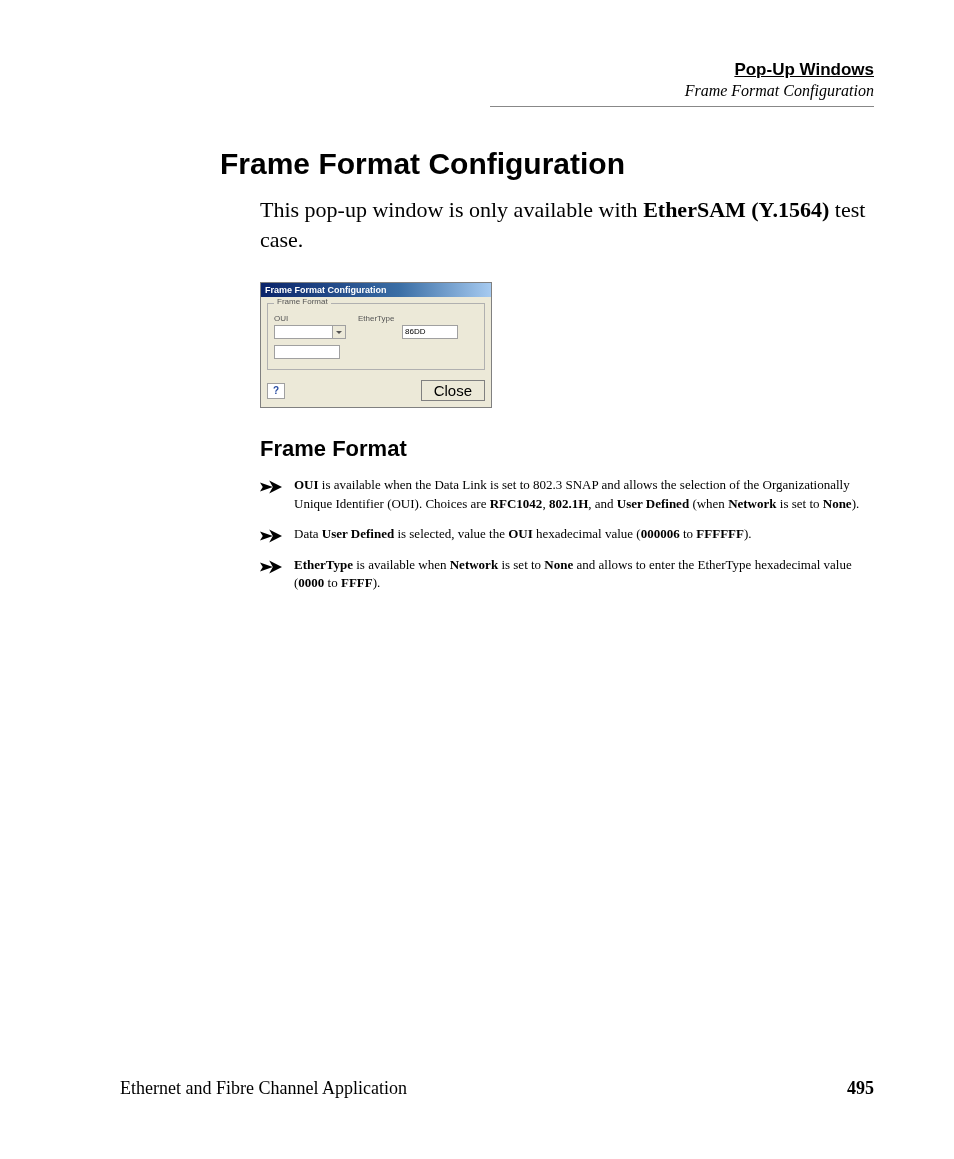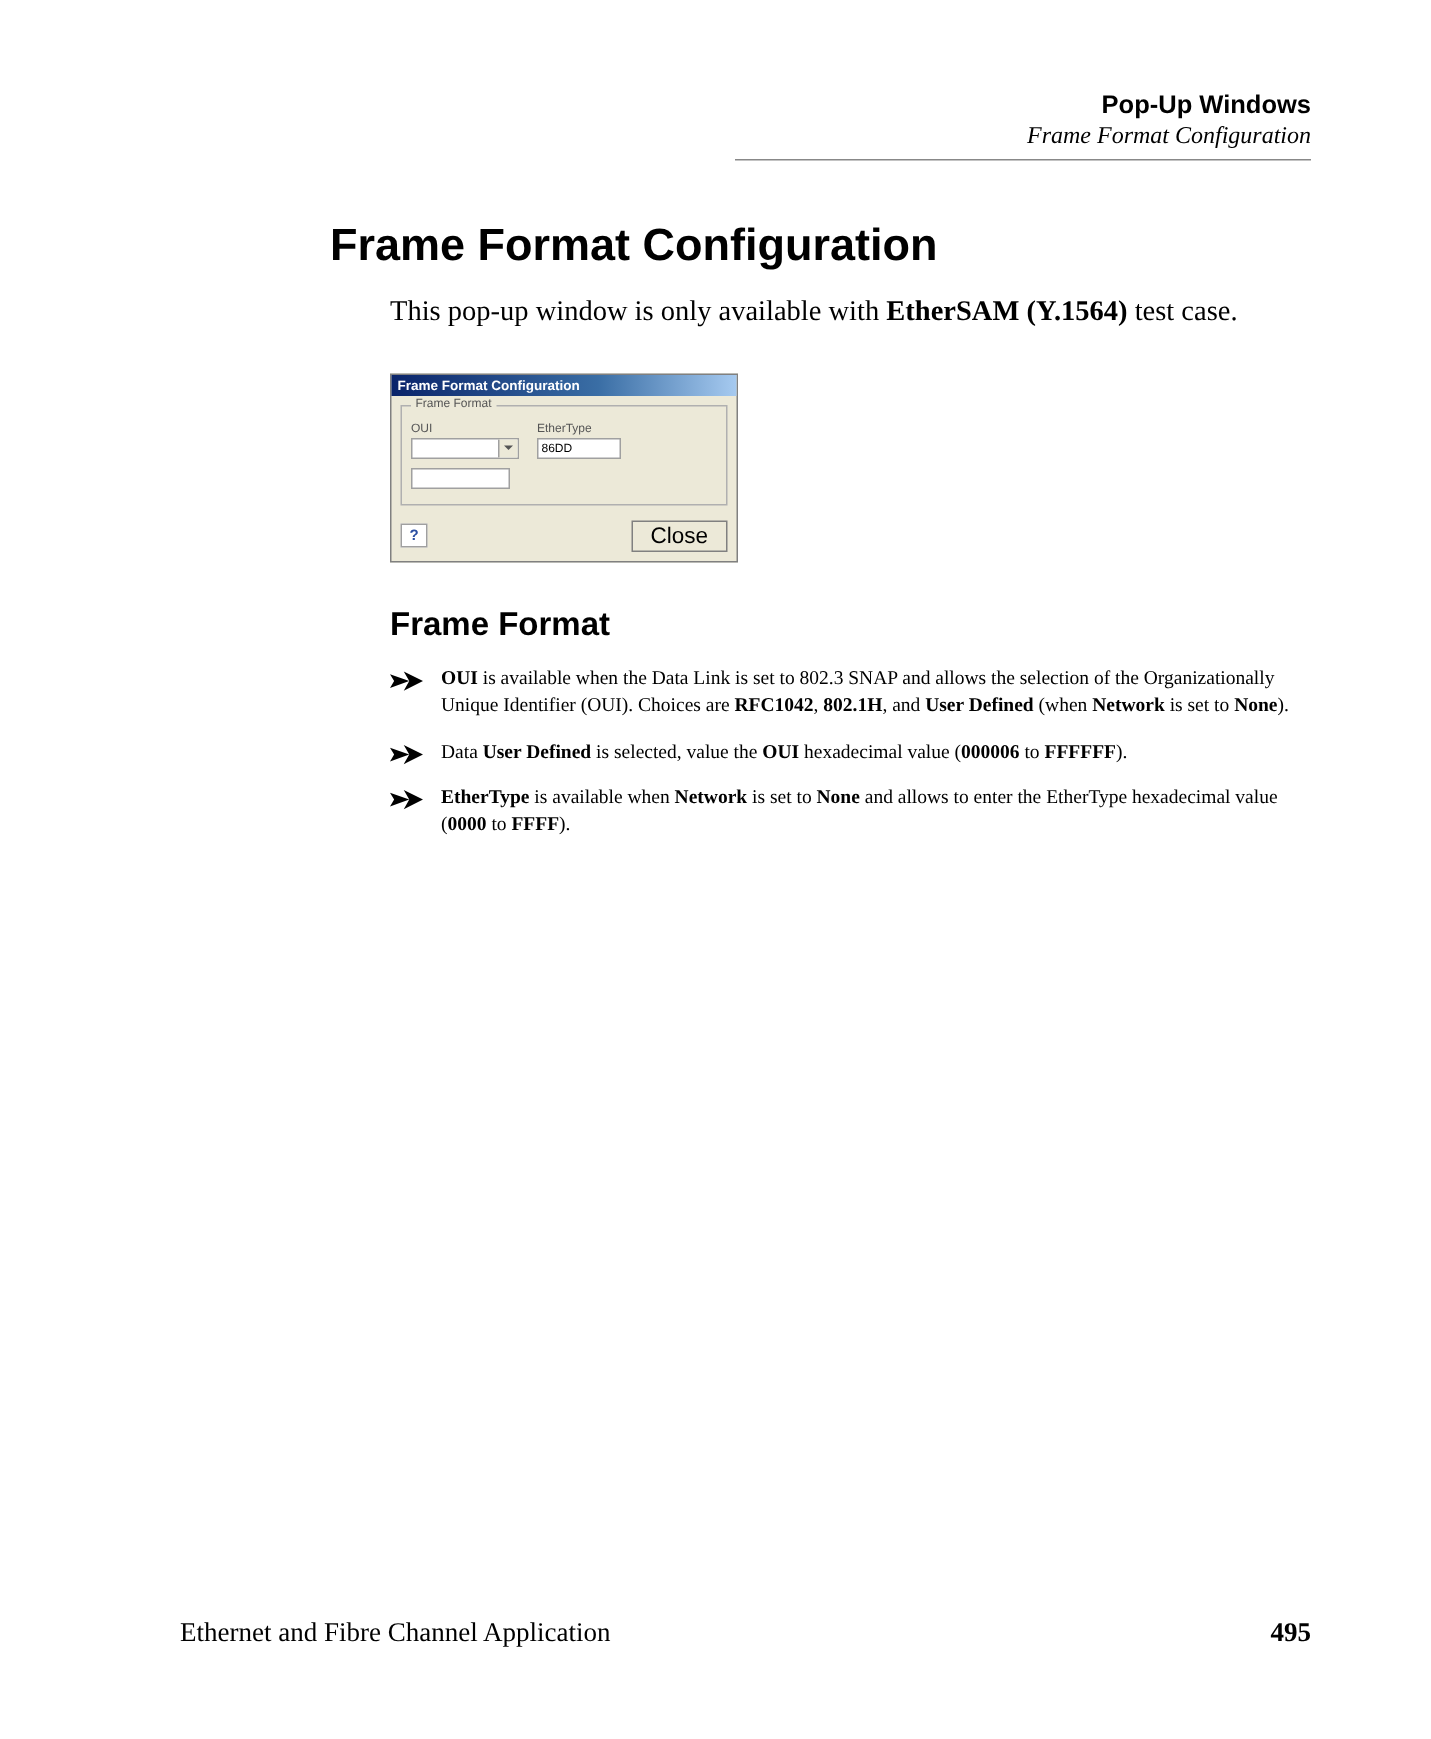--- a/index.html
+++ b/index.html
@@ -19,40 +19,41 @@
     position: relative;
   }
   .running-header {
     text-align: right;
     margin-bottom: 6px;
   }
   .running-header .chapter {
     font-weight: 700;
     font-size: 17px;
     font-family: "Optima", "Segoe UI", "Candara", sans-serif;
+    text-decoration: underline;
   }
   .running-header .section {
     font-style: italic;
     font-size: 16px;
     margin-top: 2px;
   }
   .header-rule {
     border: none;
     border-top: 1px solid #888;
     margin: 4px 0 40px 370px;
   }
   h1.section-title {
     font-family: "Optima", "Segoe UI Semibold", "Candara", sans-serif;
     font-weight: 700;
     font-size: 30px;
     margin: 0 0 14px 100px;
   }
   p.intro {
     margin: 0 0 28px 140px;
-    font-size: 19px;
+    font-size: 22px;
     line-height: 1.35;
   }
   .bold { font-weight: 700; }
 
   
   .dialog {
     margin: 0 0 28px 140px;
     width: 230px;
     border: 1px solid #808080;
     background: #ece9d8;
@@ -112,20 +113,21 @@
     border-top: 3px solid #555;
   }
   .dialog .textbox {
     border: 1px solid #a0a0a0;
     background: #fff;
     width: 50px;
     height: 12px;
     padding: 0 2px;
     font-size: 8px;
     line-height: 12px;
+    margin-left: 44px;
   }
   .dialog .small-textbox {
     border: 1px solid #a0a0a0;
     background: #fff;
     width: 64px;
     height: 12px;
     margin-top: 4px;
   }
   .dialog .footer {
     display: flex;

